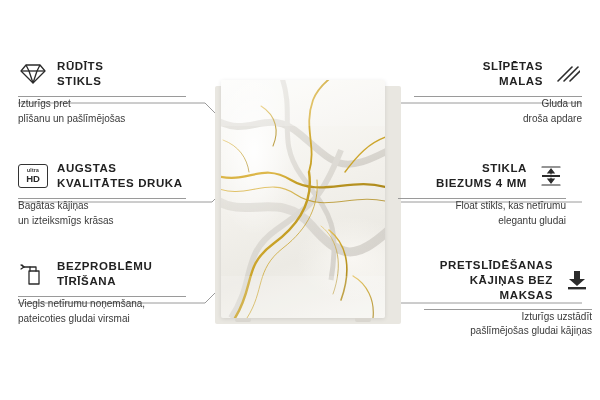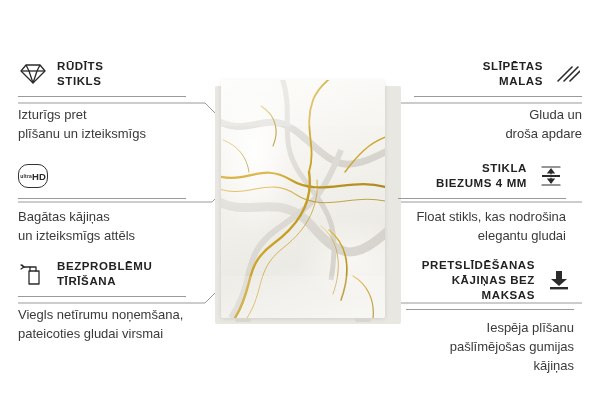--- a/index.html
+++ b/index.html
@@ -107,43 +107,43 @@
   }
 
   .feature .rule {
     margin-top: 6px;
     height: 1px;
     background: #9a9a9a;
     width: 100%;
   }
 
   .feature .desc {
-    margin-top: 9px;
-    font-size: 13px;
+    margin-top: 0;
+    font-size: 10px;
     line-height: 1.45;
     color: #3a3a3a;
   }
 
   .ico {
     width: 30px;
     height: 30px;
     flex: 0 0 30px;
     display: flex;
     align-items: center;
     justify-content: center;
   }
   .ico svg { display: block; }
 
   .hdbox {
     border: 1.4px solid #333;
-    border-radius: 10px;
+    border-radius: 3px;
     width: 28px;
     height: 22px;
     display: flex;
-    flex-direction: row;
+    flex-direction: column;
     align-items: center;
     justify-content: center;
     line-height: 1;
   }
   .hdbox .u { font-size: 5px; letter-spacing: 0.2px; font-weight: bold; }
   .hdbox .h { font-size: 9.5px; font-weight: bold; margin-top: 1px; }
 </style>
 </head>
 <body>
 
@@ -233,37 +233,41 @@
         </svg>
       </span>
       <span class="title">
         <span>RŪDĪTS</span><br>
         <span>STIKLS</span>
       </span>
     </div>
     <div class="rule"></div>
     <div class="desc">
       <span>Izturīgs pret</span><br>
-      <span>plīšanu un izteiksmīgs</span>
+      <span>plīšanu un pašlīmējošas</span>
     </div>
   </div>
 
   <div class="feature left" style="left:18px; top:160px;">
     <div class="head">
       <span class="ico">
         <span class="hdbox">
           <span class="u">ultra</span>
           <span class="h">HD</span>
         </span>
       </span>
+      <span class="title">
+        <span>AUGSTAS</span><br>
+        <span>KVALITĀTES DRUKA</span>
+      </span>
     </div>
     <div class="rule"></div>
     <div class="desc">
       <span>Bagātas kājiņas</span><br>
-      <span>un izteiksmīgs attēls</span>
+      <span>un izteiksmīgs krāsas</span>
     </div>
   </div>
 
   <div class="feature left" style="left:18px; top:258px;">
     <div class="head">
       <span class="ico">
         <svg width="26" height="24" viewBox="0 0 26 24">
           <g fill="none" stroke="#2b2b2b" stroke-width="1.3" stroke-linejoin="round" stroke-linecap="round">
             <path d="M9 9 H19 V22 H9 Z"></path>
             <path d="M10 9 V5 H16 V9"></path>
@@ -323,41 +327,41 @@
           </g>
         </svg>
       </span>
       <span class="title">
         <span>STIKLA</span><br>
         <span>BIEZUMS 4 MM</span>
       </span>
     </div>
     <div class="rule"></div>
     <div class="desc">
-      <span>Float stikls, kas nodrošina</span><br>
+      <span>Float stikls, kas netīrumu</span><br>
       <span>elegantu gludai</span>
     </div>
   </div>
 
-  <div class="feature right" style="left:406px; top:258px;">
+  <div class="feature right" style="left:424px; top:258px;">
     <div class="head">
       <span class="ico">
         <svg width="24" height="24" viewBox="0 0 24 24">
           <g fill="#2b2b2b">
             <rect x="9" y="3" width="6" height="8"></rect>
             <polygon points="4,11 20,11 12,18"></polygon>
             <rect x="3" y="19" width="18" height="2.4"></rect>
           </g>
         </svg>
       </span>
       <span class="title">
         <span>PRETSLĪDĒŠANAS</span><br>
         <span>KĀJIŅAS BEZ MAKSAS</span>
       </span>
     </div>
     <div class="rule"></div>
     <div class="desc">
-      <span>Iespēja plīšanu</span><br>
-      <span>pašlīmējošas gumijas kājiņas</span>
+      <span>Izturīgs uzstādīt</span><br>
+      <span>pašlīmējošas gludai kājiņas</span>
     </div>
   </div>
 
 </div>
 
 </body></html>

